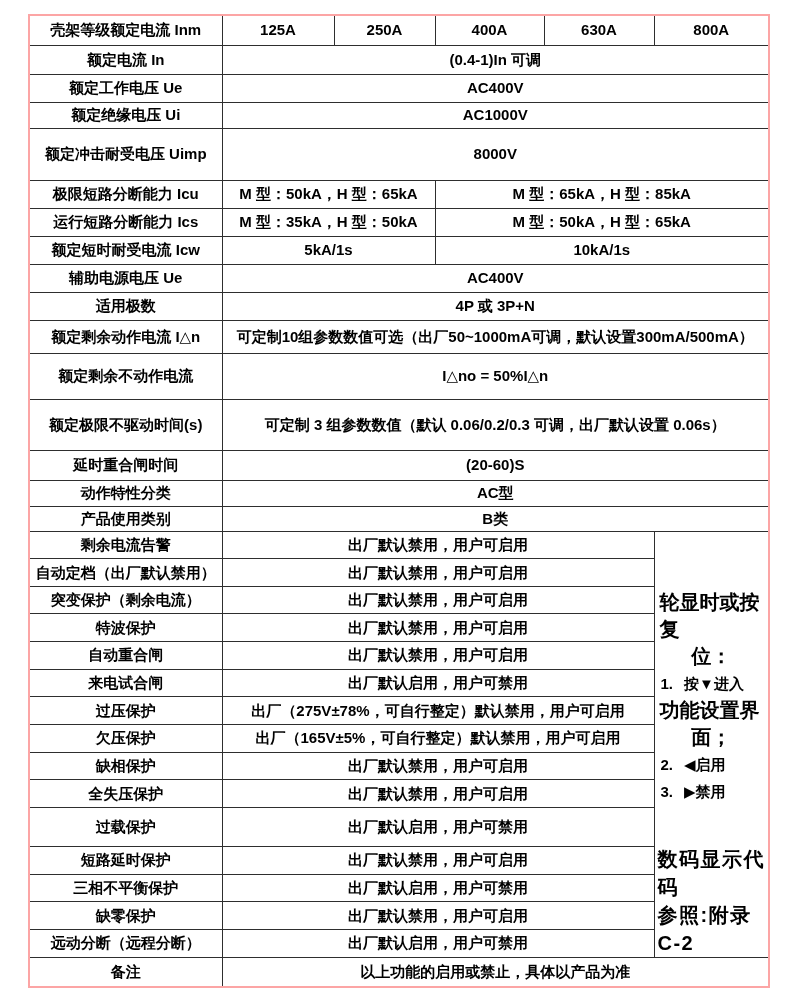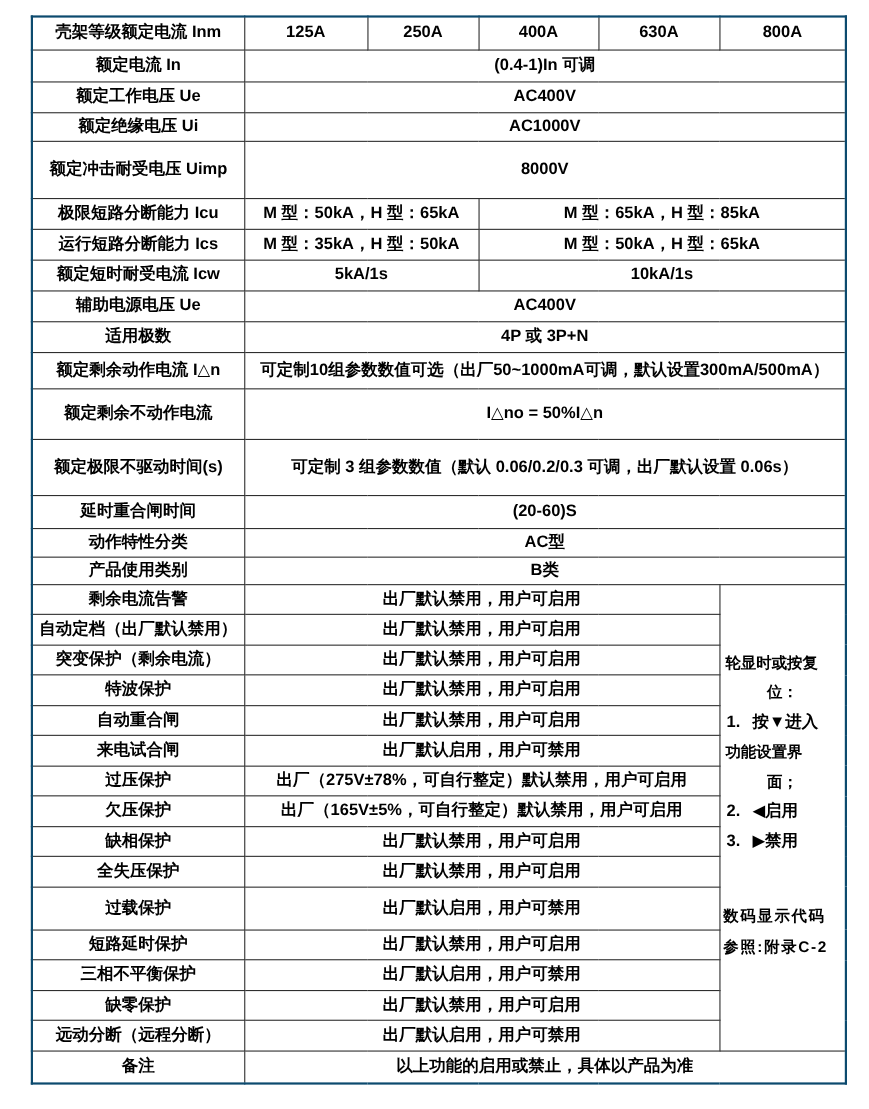--- a/index.html
+++ b/index.html
@@ -4,33 +4,33 @@
 <style>
   html,body{margin:0;padding:0;}
   body{
     width:790px;height:1008px;position:relative;background:#ffffff;
     font-family:"Liberation Sans","DejaVu Sans",sans-serif;
     font-weight:700;color:#000;
   }
   .sheet{position:absolute;left:28px;top:14px;}
   table.spec{
     border-collapse:collapse;table-layout:fixed;width:740px;
-    border:2px solid #0c4a6e;background:#fff;
+    border:2px solid #fca5a5;background:#fff;
   }
   .spec td{
     border:1px solid #2e2e2e;text-align:center;vertical-align:middle;
     font-size:15px;line-height:1.18;padding:1px 3px;
     white-space:nowrap;overflow:hidden;
   }
   .spec td.label{padding:1px 1px;}
   .spec td.note-cell{
     vertical-align:top;white-space:normal;padding:0;overflow:hidden;
   }
   .note-inner{padding-top:57px;}
-  .note-line{line-height:27px;font-size:14px;text-align:center;}
+  .note-line{line-height:27px;font-size:20px;text-align:center;}
   .note-line.l{text-align:left;padding-left:5px;}
   .note-step{
     display:flex;align-items:center;justify-content:flex-start;
     padding-left:6px;line-height:27px;font-size:15px;
   }
   .note-num{flex:0 0 auto;}
   .note-step .stext{margin-left:11px;}
   .note-note{margin-top:40px;}
   .note-note .note-line{
     text-align:left;padding-left:3px;letter-spacing:1.5px;line-height:28px;

